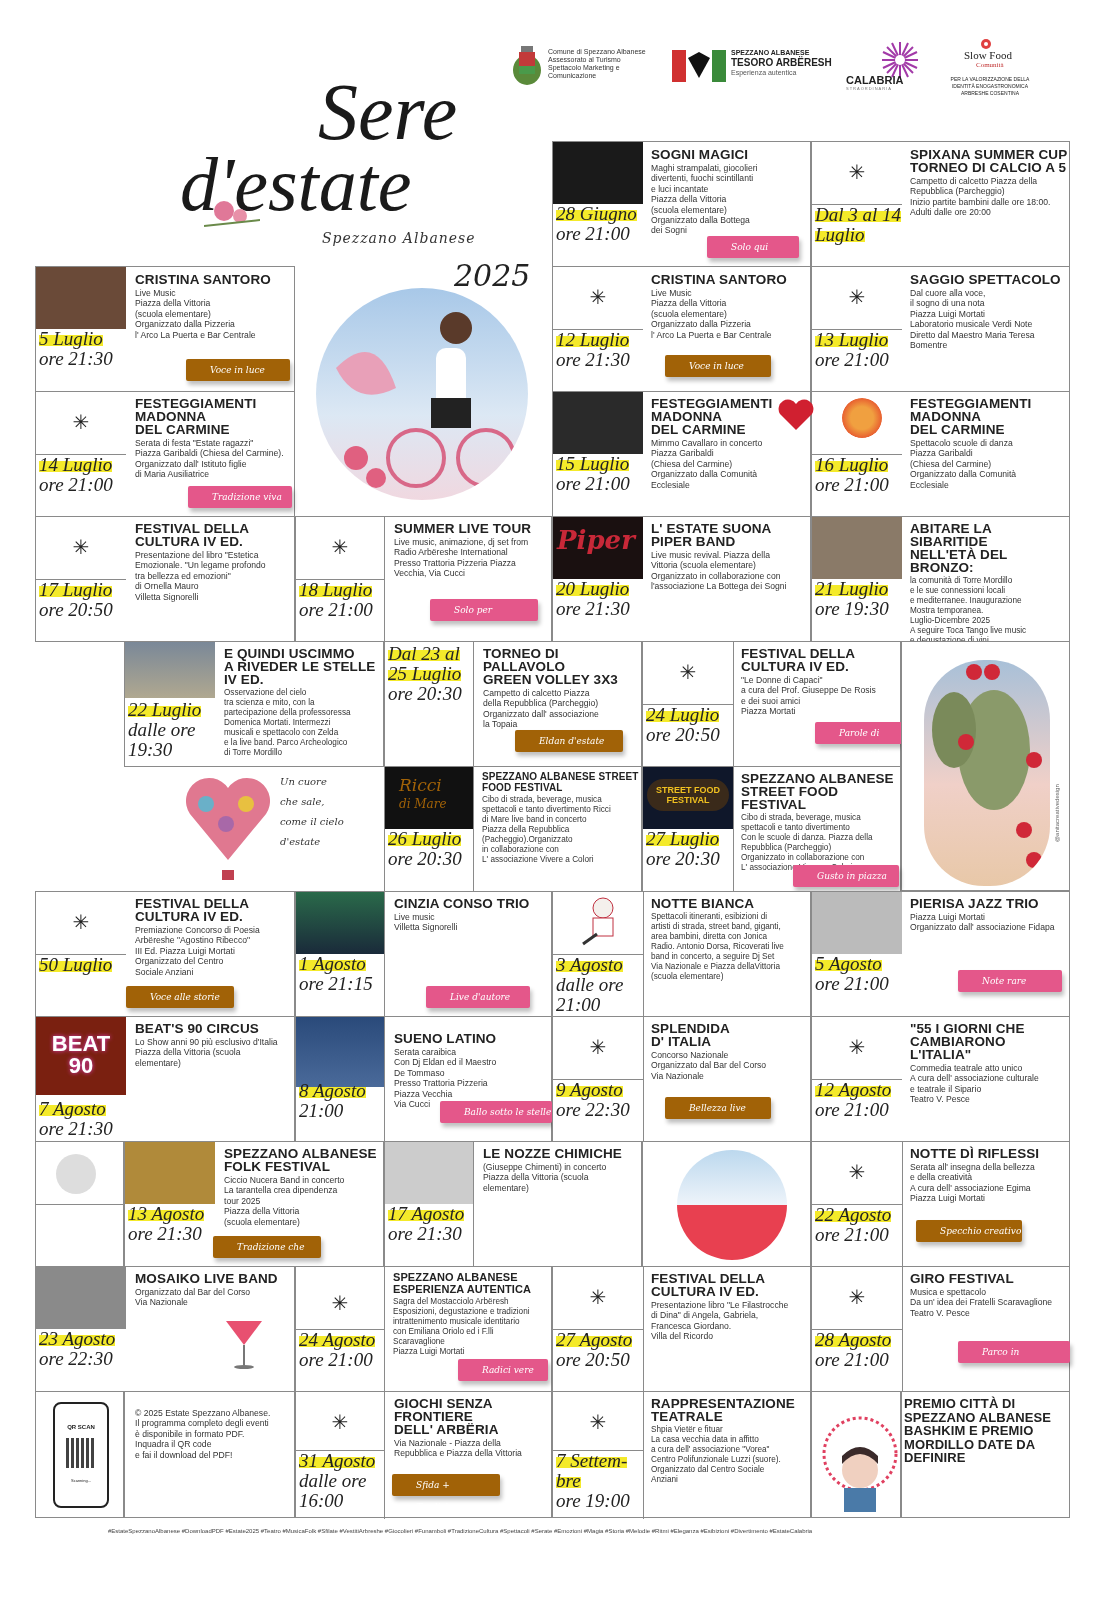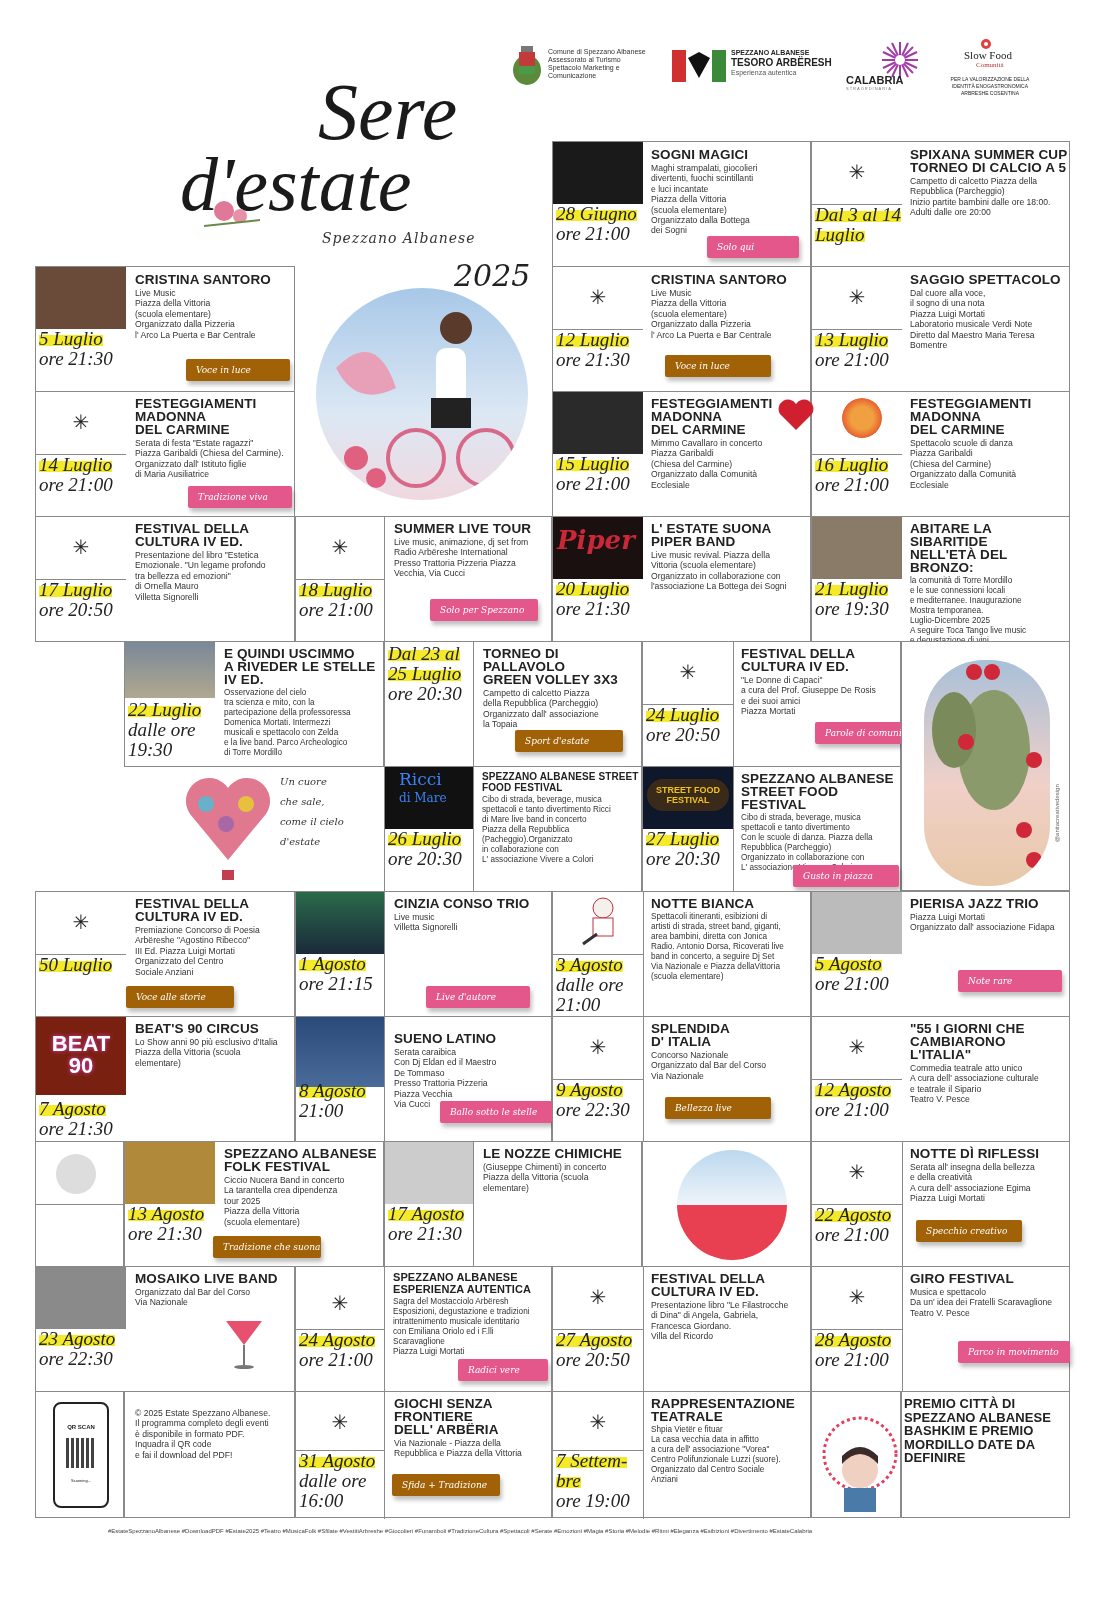--- a/index.html
+++ b/index.html
@@ -5,21 +5,21 @@
   *{box-sizing:border-box;margin:0;padding:0}
   html,body{width:1120px;height:1600px;background:#fff;overflow:hidden}
   body{position:relative;font-family:"Liberation Sans",sans-serif;color:#222}
   .abs{position:absolute}
   .cell{position:absolute;border:1px solid #8a8a8a;background:#fff}
   .datebox{position:absolute;font-family:"Liberation Serif",serif;font-style:italic;font-size:19px;line-height:20px;color:#222;padding-left:3px}
   .datebox .hl{background:linear-gradient(180deg,transparent 35%,#f4ea2a 35%,#f4ea2a 85%,transparent 85%)}
   .sun{position:absolute;font-size:20px;color:#222;text-align:center;line-height:20px}
   .ev-title{font-family:"Liberation Sans",sans-serif;font-weight:bold;font-size:13.5px;line-height:13px;color:#222;text-transform:none;letter-spacing:0.1px}
   .ev-desc{font-size:8.6px;line-height:10.4px;color:#333;margin-top:2px;white-space:pre-line}
-  .tag{position:absolute;height:22px;border-radius:2px;color:#fff;font-family:"DejaVu Serif",serif;font-style:italic;font-size:9px;line-height:22px;padding-left:10px;box-shadow:2px 4px 4px rgba(0,0,0,0.25)}
+  .tag{position:absolute;height:22px;border-radius:2px;color:#fff;font-family:"DejaVu Serif",serif;font-style:italic;font-size:9px;line-height:22px;padding-left:24px;box-shadow:2px 4px 4px rgba(0,0,0,0.25)}
   .tag.pink{background:#e4578a}
   .tag.green{background:#a16207}
   .photo{position:absolute;overflow:hidden}
 </style>
 </head>
 <body>
 
 <div class="abs" style="left:512px;top:42px;width:30px;height:46px;">
   <svg width="30" height="46" viewBox="0 0 30 46">
       <ellipse cx="15" cy="28" rx="14" ry="15" fill="#5a8a3a"></ellipse>
@@ -293,21 +293,21 @@
   <div class="datebox" style="left:0;top:2px;width:88px;"><span class="hl">Dal 23 al 25 Luglio</span><br><span>ore 20:30</span></div>
   <div class="abs" style="left:88px;top:0;width:170px;height:126px;border-left:1px solid #8a8a8a;"></div>
   <div class="abs" style="left:98px;top:5px;width:160px;">
       <div class="ev-title" style="white-space:pre-line;">TORNEO DI PALLAVOLO
 GREEN VOLLEY 3X3</div>
       <div class="ev-desc">Campetto di calcetto Piazza
 della Repubblica (Parcheggio)
 Organizzato dall' associazione
 la Topaia</div>
     </div>
-  <div class="tag green" style="left:130px;top:88px;width:108px;">Sport d'estate</div>
+  <div class="tag green" style="left:130px;top:88px;width:108px;">Eldan d'estate</div>
 </div>
 <div class="cell" style="left:642px;top:641px;width:259px;height:126px;">
   <div class="sun" style="left:0;top:20px;width:90px;">✳</div>
   <div class="datebox" style="left:0;top:62px;width:90px;border-top:1px solid #8a8a8a;height:64px;"><span class="hl">24 Luglio</span><br><span>ore 20:50</span></div>
   <div class="abs" style="left:90px;top:0;width:169px;height:126px;border-left:1px solid #8a8a8a;"></div>
   <div class="abs" style="left:98px;top:5px;width:160px;">
       <div class="ev-title" style="white-space:pre-line;">FESTIVAL DELLA
 CULTURA IV ED.</div>
       <div class="ev-desc">"Le Donne di Capaci"
 a cura del Prof. Giuseppe De Rosis
@@ -342,21 +342,21 @@
       <rect x="36" y="96" width="12" height="10" fill="#c04050"></rect>
     </svg>
 </div>
 <div class="abs" style="left:280px;top:772px;font-family:'DejaVu Serif',serif;font-style:italic;font-size:10px;line-height:20px;white-space:pre-line;color:#333;">Un cuore
 che sale,
 come il cielo
 d'estate</div>
 
 <div class="cell" style="left:384px;top:766px;width:258px;height:126px;">
   <div class="photo" style="left:0;top:0;width:88px;height:62px;background:#111;">
-      <div style="color:#3b82f6;font-family:'DejaVu Serif',serif;font-size:17px;line-height:17px;padding:4px 14px;">Ricci<br><span style="font-size:12px;">di Mare</span></div>
+      <div style="color:#a16207;font-family:'DejaVu Serif',serif;font-style:italic;font-size:17px;line-height:17px;padding:10px 14px;">Ricci<br><span style="font-size:12px;">di Mare</span></div>
     </div>
   <div class="datebox" style="left:0;top:62px;width:88px;"><span class="hl">26 Luglio</span><br><span>ore 20:30</span></div>
   <div class="abs" style="left:88px;top:0;width:170px;height:126px;border-left:1px solid #8a8a8a;"></div>
   <div class="abs" style="left:97px;top:4px;width:160px;">
       <div class="ev-title" style="white-space:pre-line;font-size:10px;line-height:11px;">SPEZZANO ALBANESE STREET
 FOOD FESTIVAL</div>
       <div class="ev-desc" style="font-size:8.2px;line-height:10px;">Cibo di strada, beverage, musica
 spettacoli e tanto divertimento Ricci
 di Mare live band in concerto
 Piazza della Repubblica

